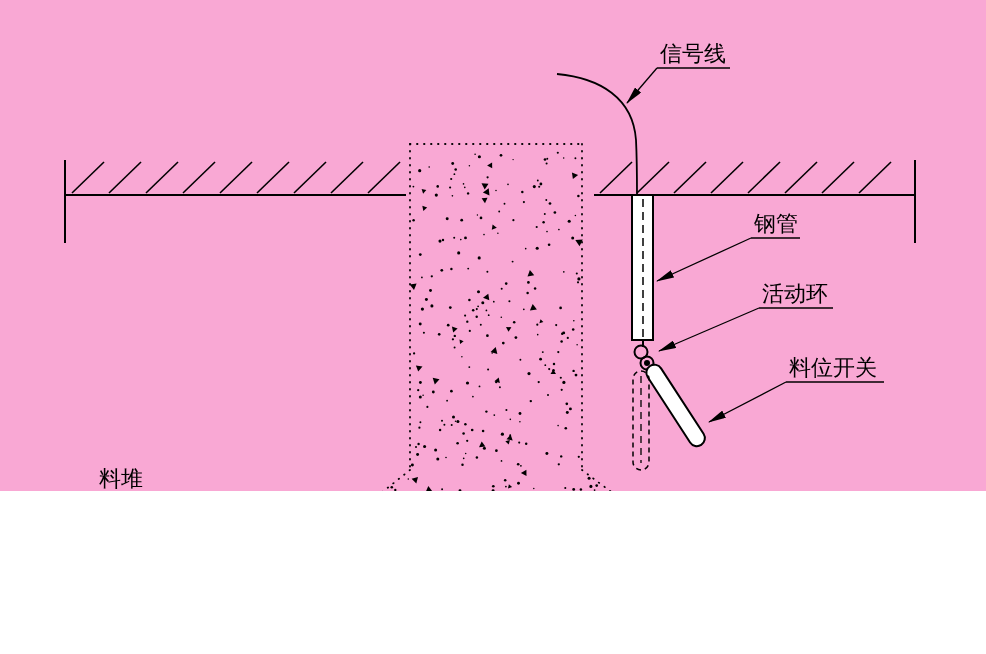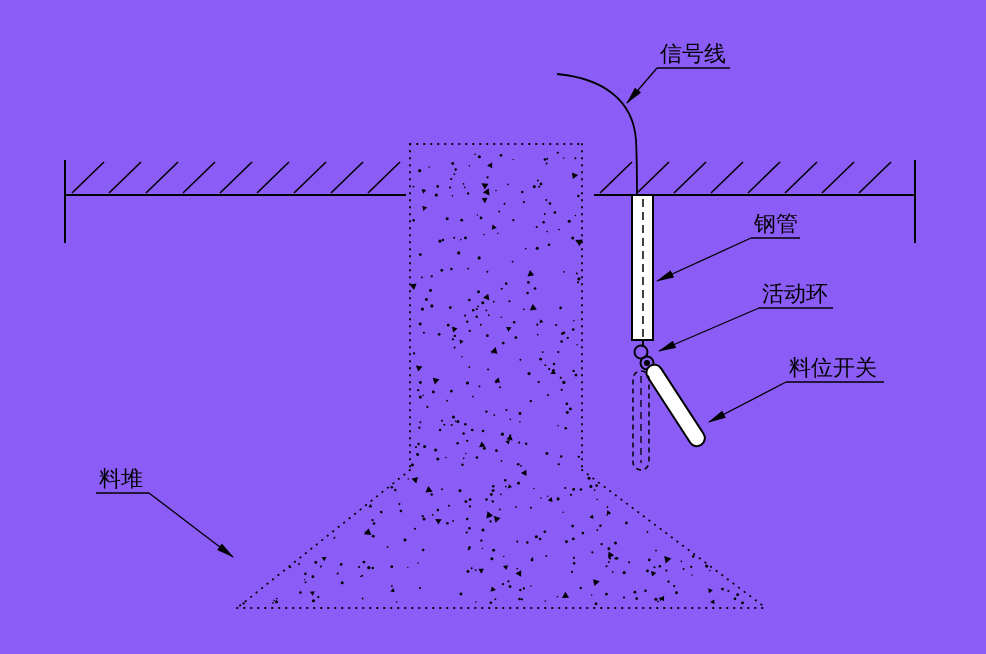--- a/index.html
+++ b/index.html
@@ -1,19 +1,19 @@
 <!DOCTYPE html>
 <html><head>
 <meta charset="utf-8">
 <style>
   html,body{margin:0;padding:0;background:#ffffff;}
   .page{
     position:relative;
-    width:986px;height:654px;
-    background:#8b5cf6;
+    width:986px;height:491px;
+    background:#f9a8d4;
     font-family:"Liberation Sans", sans-serif;
     overflow:hidden;
   }
   svg text{
     font-family:"Liberation Sans", sans-serif;
     font-size:22px;
     fill:#000;
   }
 </style>
 </head>

